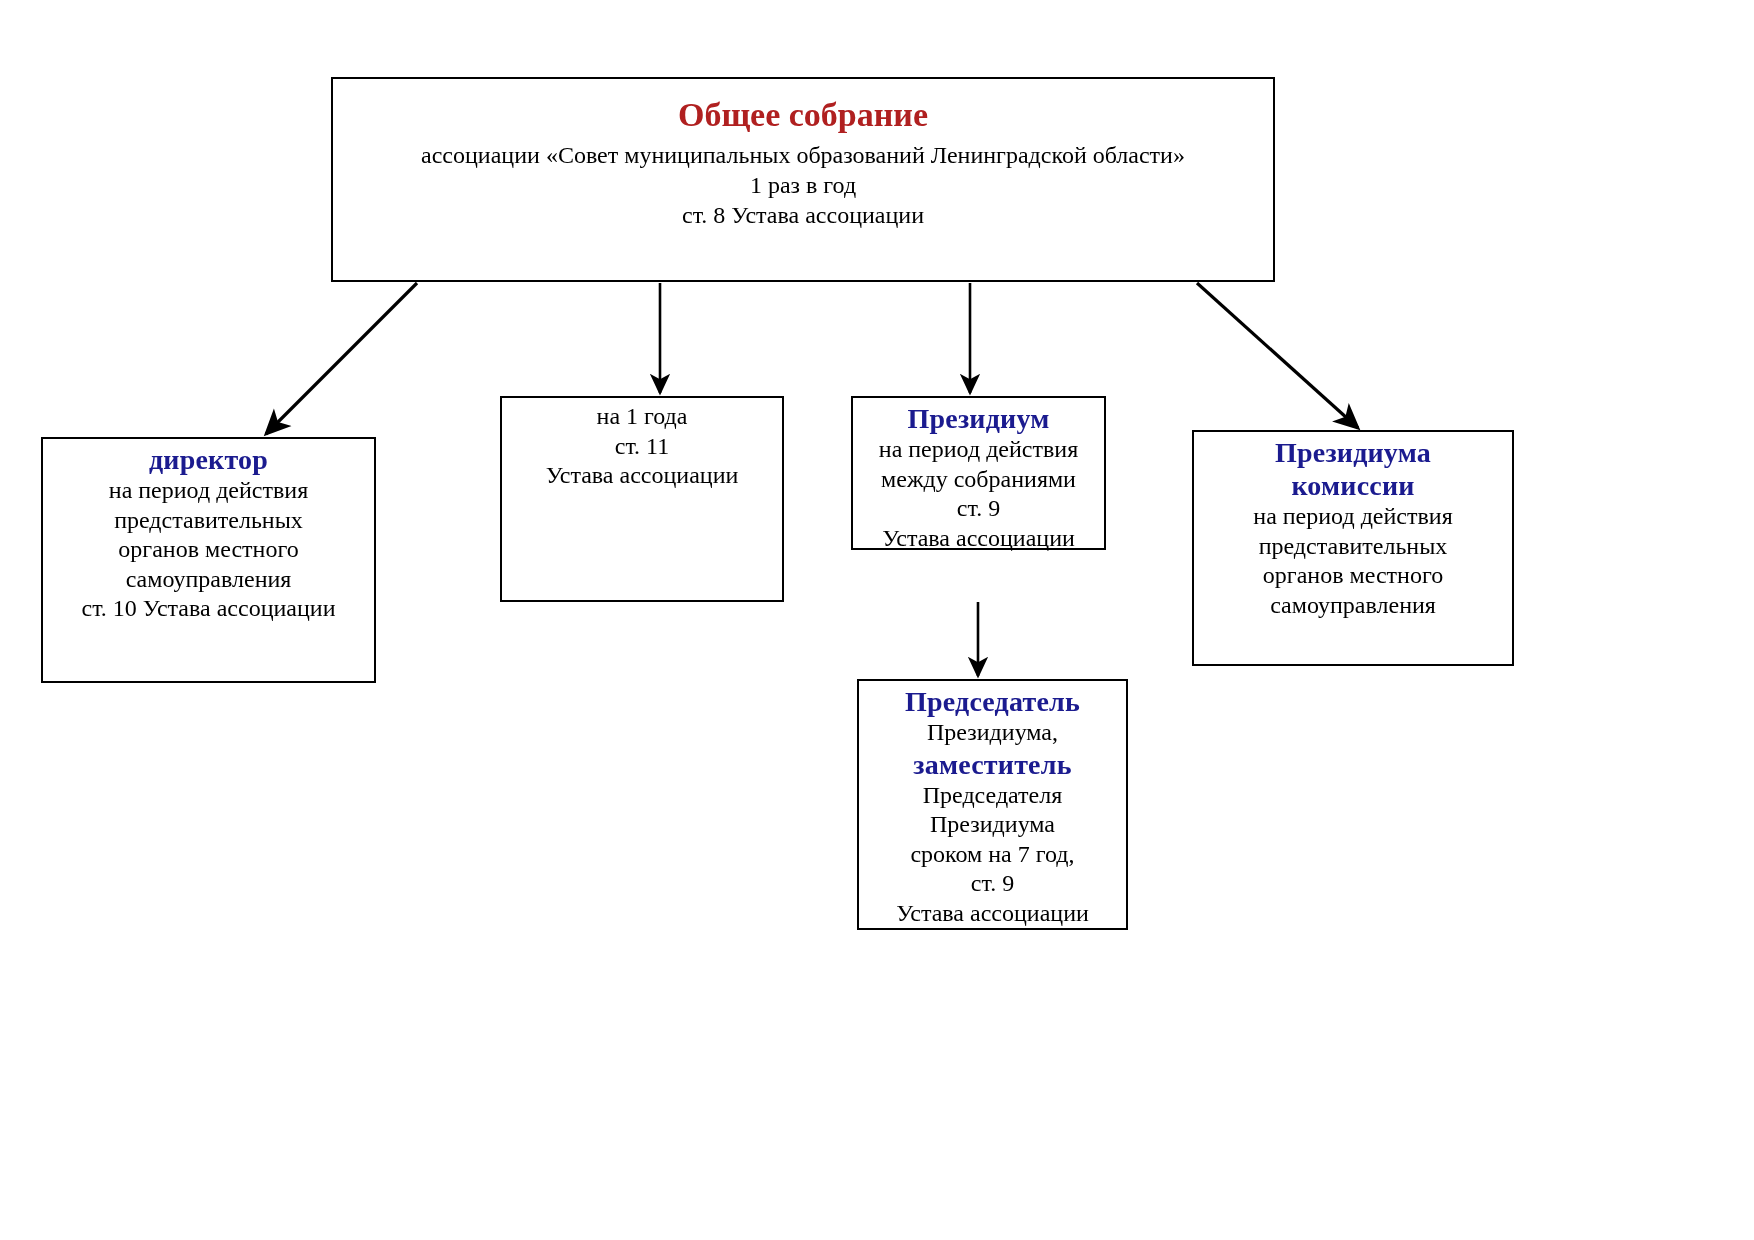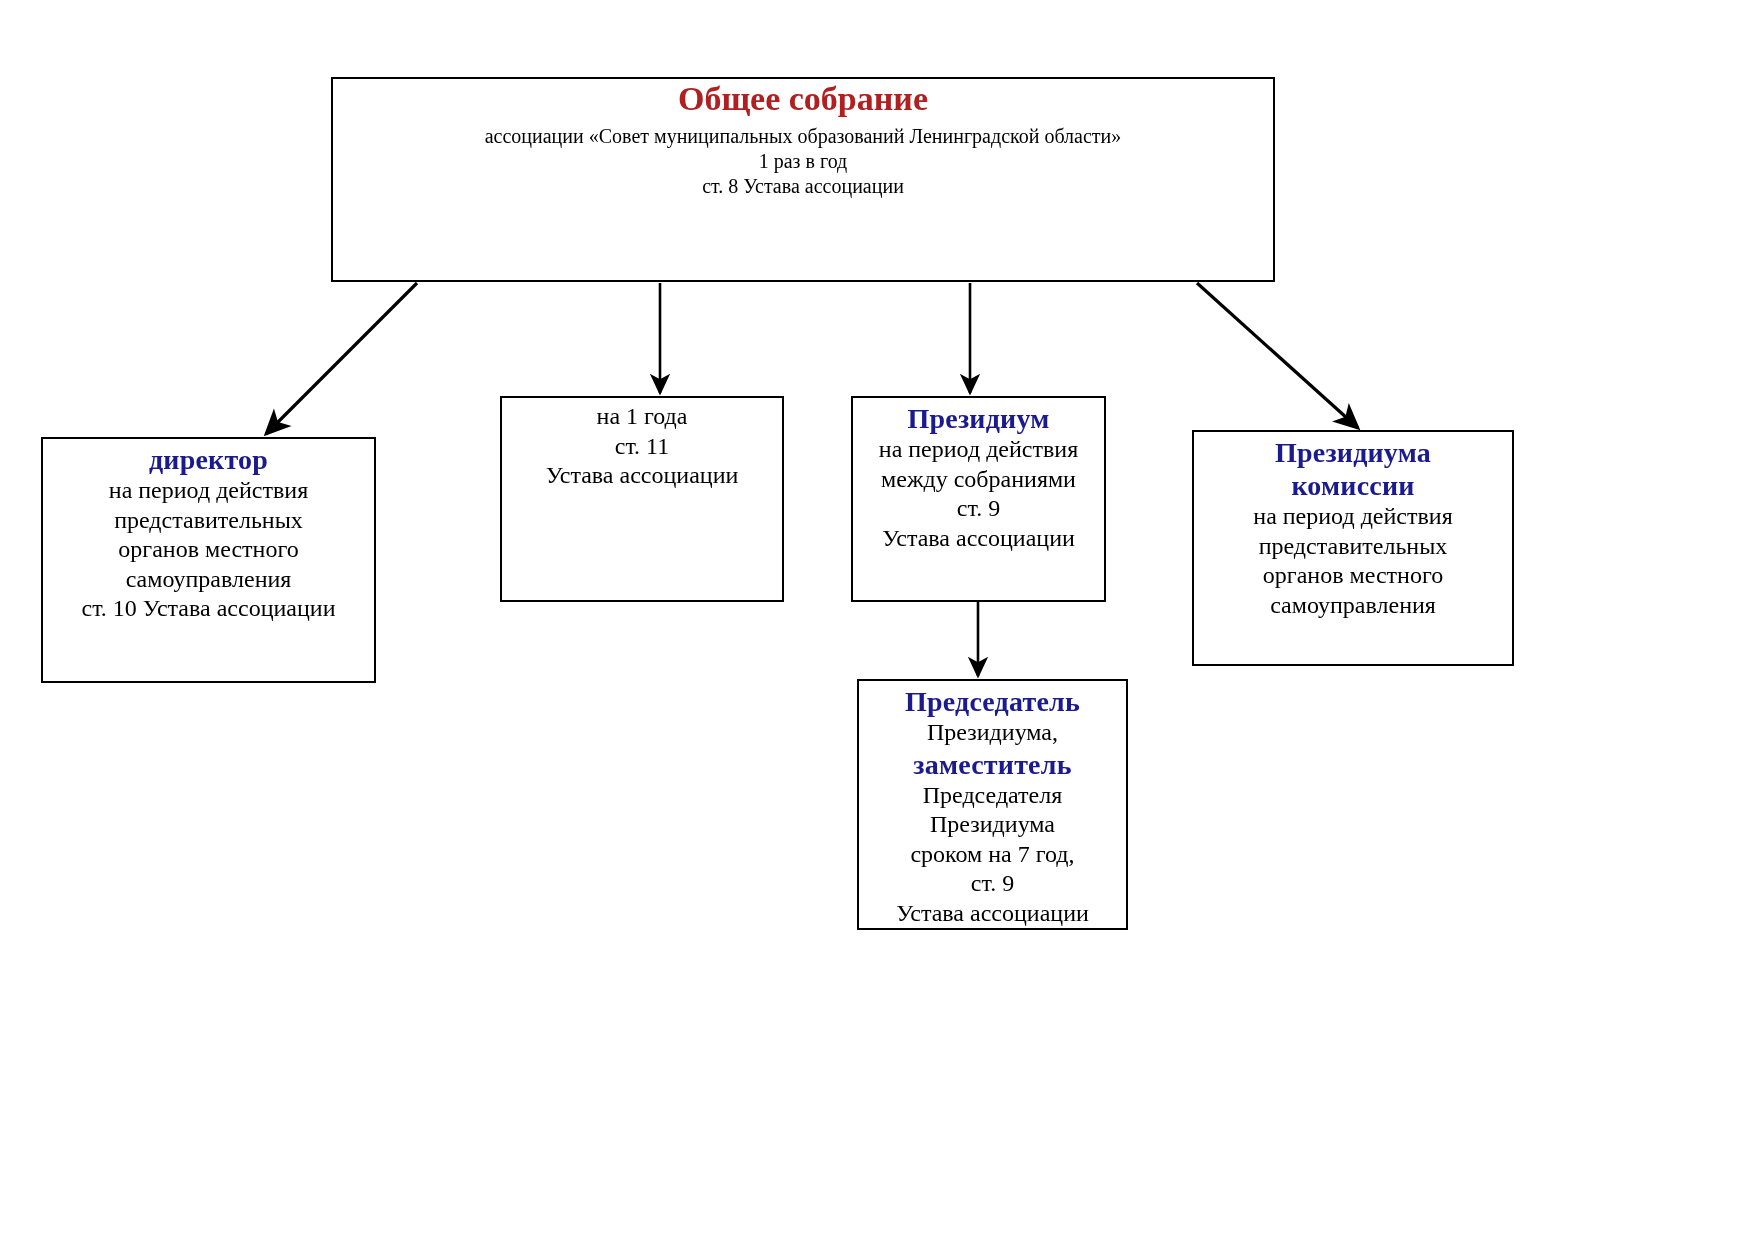--- a/index.html
+++ b/index.html
@@ -48,32 +48,32 @@
     font-style: normal;
     font-size: 34px;
     line-height: 1.2;
   }
   .sub {
     color: #000000;
     font-size: 24px;
     line-height: 1.23;
   }
   .sub-lg {
-    font-size: 20px;
+    font-size: 24px;
     line-height: 1.25;
   }
   .spacer-4 { height: 4px; }
 
   
   #node-general     { left: 331px;  top: 77px;  width: 944px;  height: 205px; }
-  #node-general .inner { padding-top: 0; }
+  #node-general .inner { padding-top: 16px; }
 
   #node-director    { left: 41px;   top: 437px; width: 335px;  height: 246px; }
   #node-audit       { left: 500px;  top: 396px; width: 284px;  height: 206px; }
-  #node-presidium   { left: 851px;  top: 396px; width: 255px;  height: 206px; }
+  #node-presidium   { left: 851px;  top: 396px; width: 255px;  height: 154px; }
   #node-standing    { left: 1192px; top: 430px; width: 322px;  height: 236px; }
   #node-chairman    { left: 857px;  top: 679px; width: 271px;  height: 251px; }
 </style>
 </head>
 <body>
 
 <div id="canvas">
 
   <svg id="edges" viewBox="0 0 1754 1240" xmlns="http://www.w3.org/2000/svg">
     <defs>

